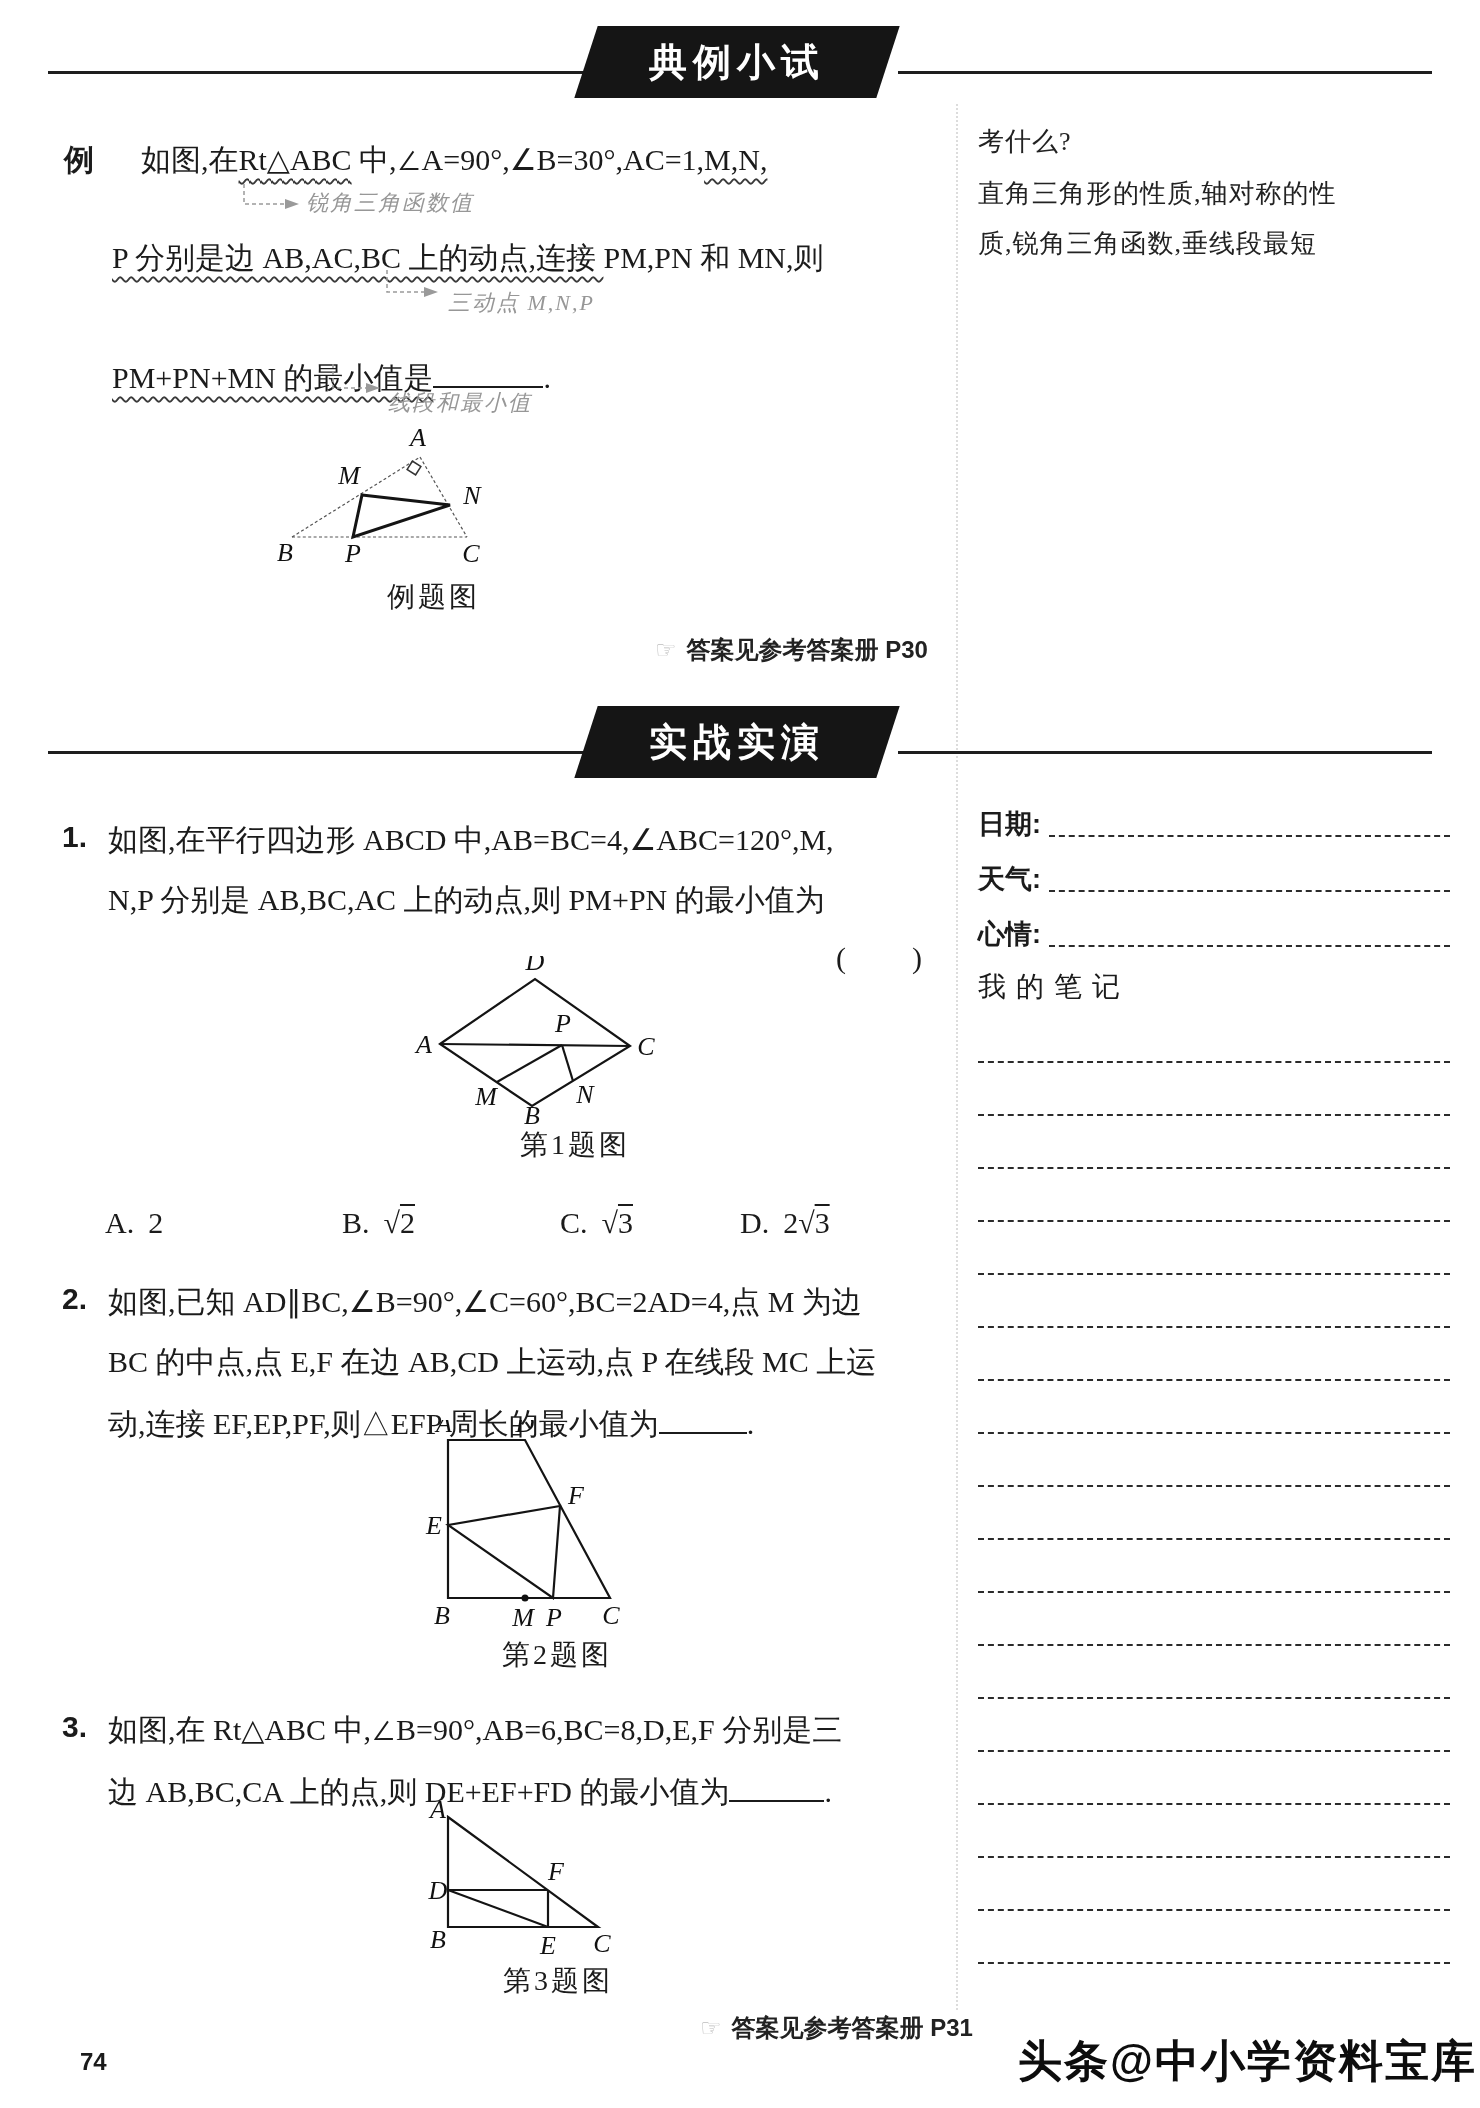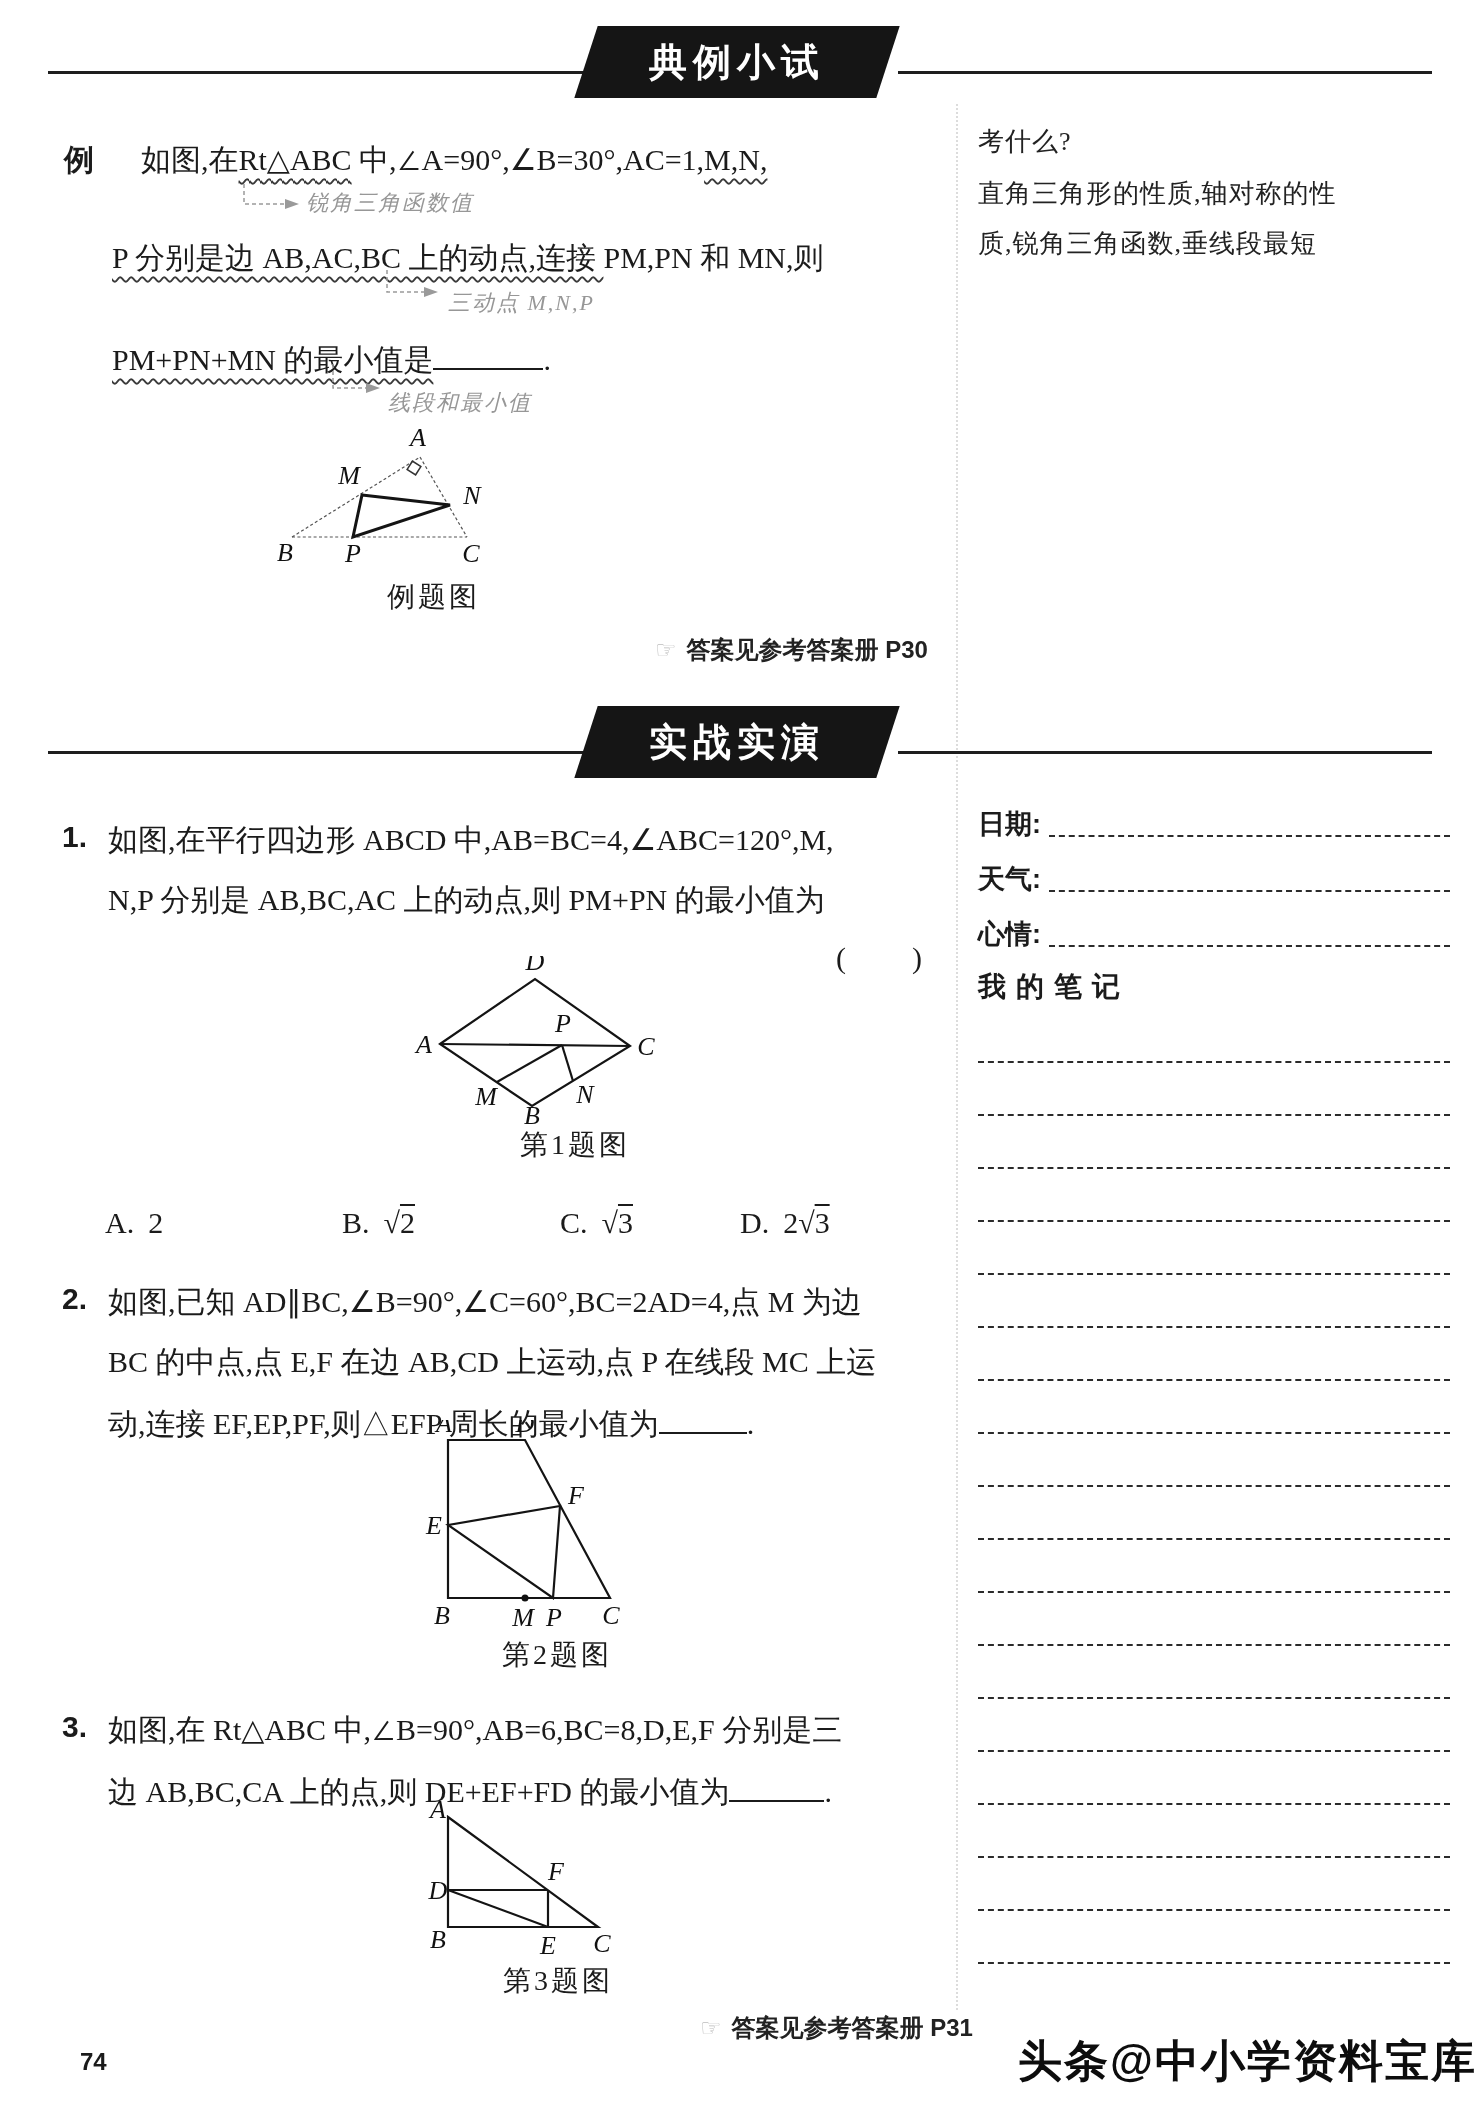--- a/index.html
+++ b/index.html
@@ -28,21 +28,21 @@
                text-anchor:middle;}
   .caption{position:absolute;width:200px;text-align:right;font-size:28px;letter-spacing:3px;}
   .answer-ref{position:absolute;font-family:"Liberation Sans",sans-serif;font-weight:bold;
               font-size:24px;color:#222;white-space:nowrap;}
   .answer-ref .hand{color:#bcbcbc;margin-right:10px;font-weight:normal;}
   .exam{position:absolute;font-size:26px;letter-spacing:1px;white-space:nowrap;color:#222;}
   .diary-row{position:absolute;left:978px;width:472px;display:flex;align-items:flex-end;
              font-family:"Liberation Sans",sans-serif;font-weight:bold;font-size:27px;}
   .diary-row .dash{flex:1;border-bottom:2.5px dashed #2b2b2b;margin:0 0 5px 8px;height:0;}
   .notes-title{position:absolute;left:978px;font-family:"Liberation Sans",sans-serif;
-               font-weight:bold;font-size:28px;letter-spacing:10px;}
+               font-weight:normal;font-size:28px;letter-spacing:10px;}
   .note-line{position:absolute;left:978px;width:472px;border-bottom:2.5px dashed #2b2b2b;height:0;}
   .divider{position:absolute;left:956px;top:104px;height:1906px;border-left:2px dotted #dcdcdc;}
   .bracket{position:absolute;font-size:30px;letter-spacing:2px;}
   .choice{position:absolute;font-size:30px;white-space:nowrap;}
   .choice .val{margin-left:14px;}
   .rad{text-decoration:overline;text-decoration-thickness:1.5px;}
   .watermark{position:absolute;font-family:"Liberation Sans",sans-serif;font-weight:bold;
              font-size:44px;letter-spacing:2px;color:#0d0d0d;white-space:nowrap;}
   .pageno{position:absolute;font-family:"Liberation Sans",sans-serif;font-weight:bold;font-size:24px;}
 </style>
@@ -73,21 +73,21 @@
   <div class="ptext" style="left:112px;top:238px;text-align:right;">
     <span class="wavy">P 分别是边 AB,AC,BC 上的动点,连接 </span><span>PM,PN 和 MN,则</span>
   </div>
 
   <svg class="elbow" style="left:386px;top:270px;" width="56" height="30">
     <path d="M1 0 V22 H38"></path>
       <polygon points="38,17 52,22 38,27"></polygon>
   </svg>
   <div class="annot" style="left:448px;top:288px;">三动点 M,N,P</div>
 
-  <div class="ptext" style="left:112px;top:338px;">
+  <div class="ptext" style="left:112px;top:356px;">
     <span class="wavy">PM+PN+MN 的最小值是</span><span class="blank" style="width:110px;"></span><span>.</span>
   </div>
 
   <svg class="elbow" style="left:332px;top:364px;" width="52" height="32">
     <path d="M1 0 V24 H34"></path>
       <polygon points="34,19 48,24 34,29"></polygon>
   </svg>
   <div class="annot" style="left:388px;top:388px;">线段和最小值</div>
 
   <svg class="figure abs" style="left:185px;top:420px;" width="340" height="155">

